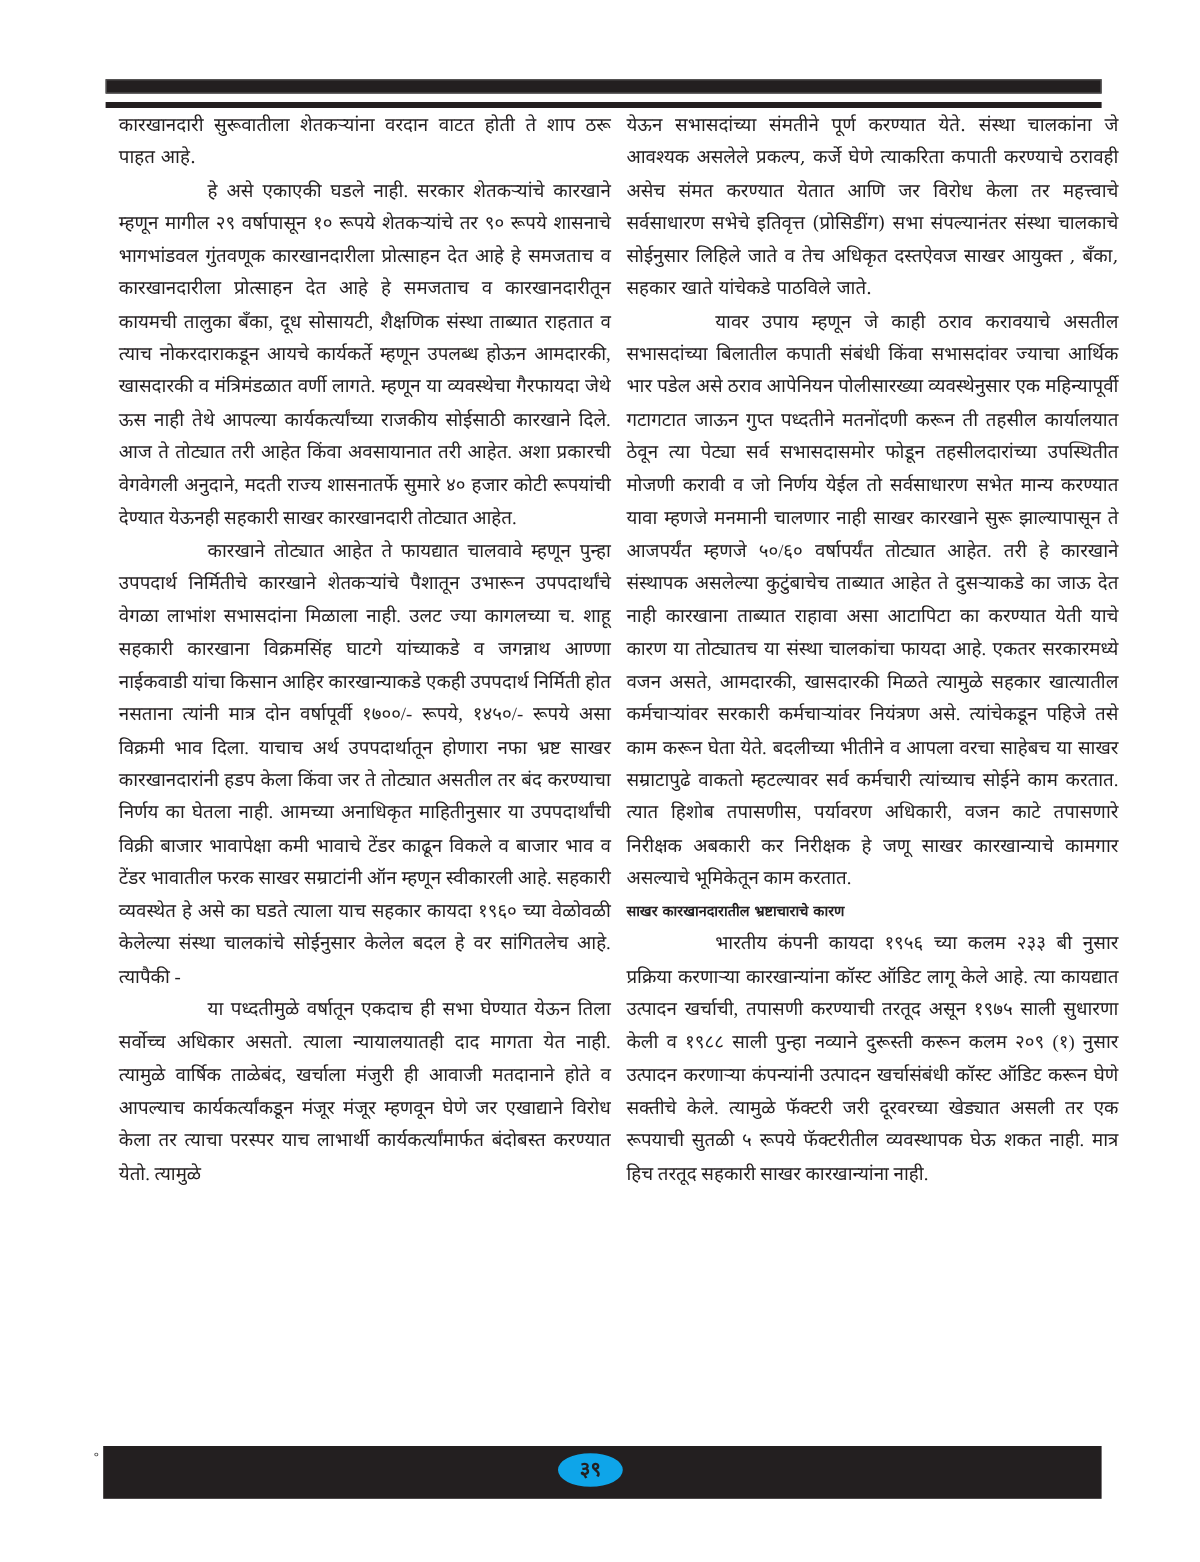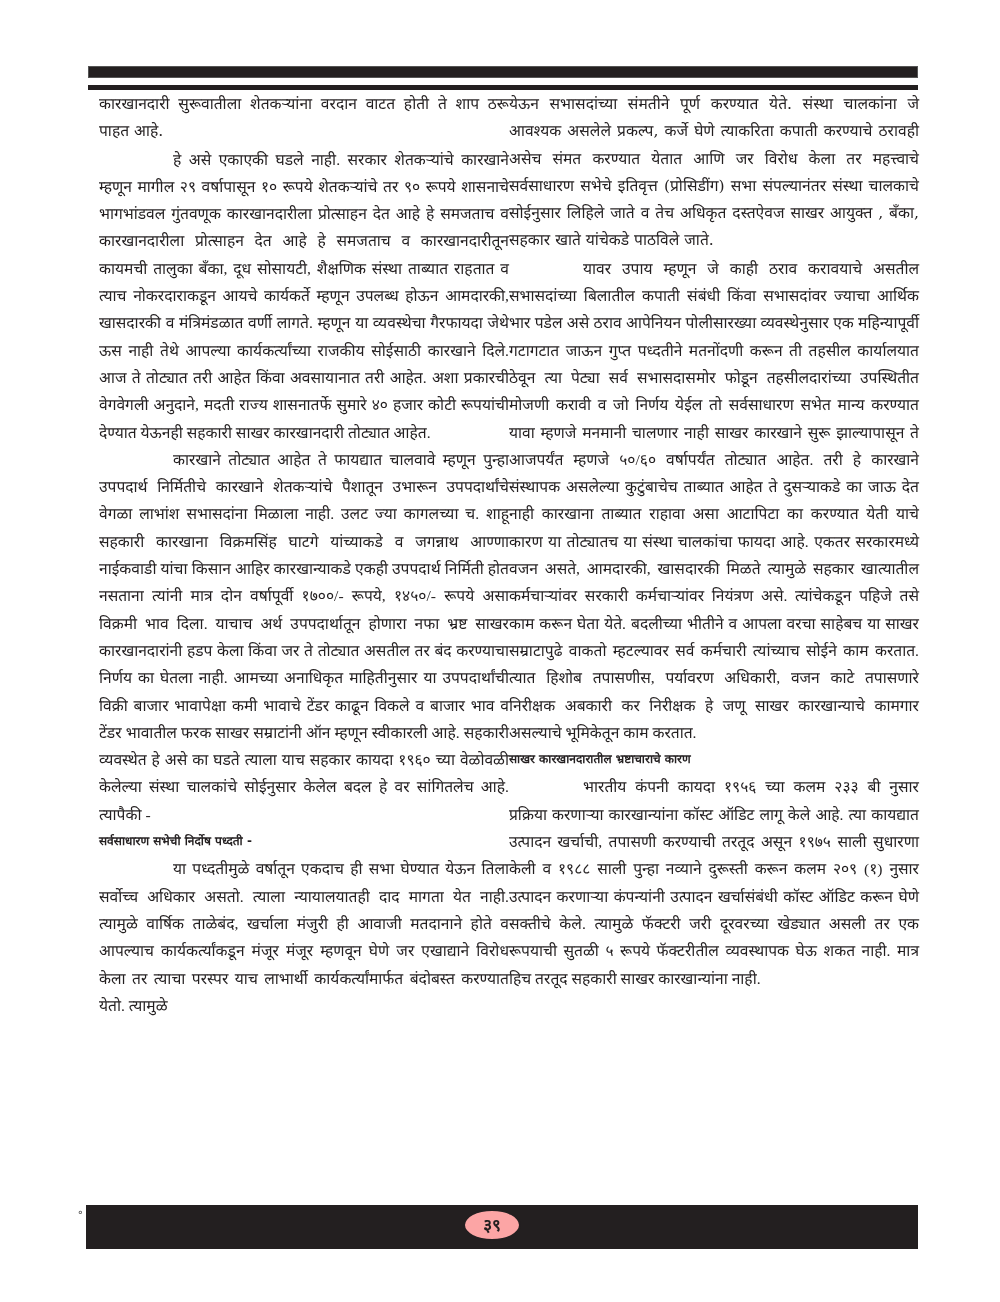--- a/index.html
+++ b/index.html
@@ -34,21 +34,21 @@
       background: #231f20;
     }
     .column {
       position: absolute;
       top: 91px;
       font-size: 15.6px;
       line-height: 27.3px;
       text-align: justify;
     }
     .col-left { left: 88px; width: 410px; margin-left: 11px; }
-    .col-right { left: 509px; width: 410px; }
+    .col-right { left: 522px; width: 410px; }
     .para {
       margin: 0;
       text-align: justify;
       text-align-last: left;
     }
     .para.indent { text-indent: 74px; font-family: Liberation Serif, serif; }
     .heading {
       margin: 0;
       font-weight: bold;
       font-size: 12px;
@@ -62,21 +62,21 @@
       height: 44px;
       background: #231f20;
     }
     .page-number {
       position: absolute;
       left: 463px;
       top: 1209px;
       width: 58px;
       height: 32px;
       border-radius: 50%;
-      background: #fca5a5;
+      background: #0ea5e9;
       border: 2px solid #231f20;
       box-sizing: border-box;
       text-align: center;
       font-size: 17px;
       line-height: 28px;
       color: #231f20;
       font-weight: bold;
     }
     .margin-mark {
       position: absolute;
@@ -89,21 +89,20 @@
 </head>
 <body>
 
 <div class="header-bar-thick"></div>
 <div class="header-bar-thin"></div>
 
 <div class="column col-left">
   <p class="para">कारखानदारी सुरूवातीला शेतकऱ्यांना वरदान वाटत होती ते शाप ठरू पाहत आहे.</p>
   <p class="para indent">हे असे एकाएकी घडले नाही. सरकार शेतकऱ्यांचे कारखाने म्हणून मागील २९ वर्षापासून १० रूपये शेतकऱ्यांचे तर ९० रूपये शासनाचे भागभांडवल गुंतवणूक कारखानदारीला प्रोत्साहन देत आहे हे समजताच व कारखानदारीला प्रोत्साहन देत आहे हे समजताच व कारखानदारीतून कायमची तालुका बँका, दूध सोसायटी, शैक्षणिक संस्था ताब्यात राहतात व त्याच नोकरदाराकडून आयचे कार्यकर्ते म्हणून उपलब्ध होऊन आमदारकी, खासदारकी व मंत्रिमंडळात वर्णी लागते. म्हणून या व्यवस्थेचा गैरफायदा जेथे ऊस नाही तेथे आपल्या कार्यकर्त्यांच्या राजकीय सोईसाठी कारखाने दिले. आज ते तोट्यात तरी आहेत किंवा अवसायानात तरी आहेत. अशा प्रकारची वेगवेगली अनुदाने, मदती राज्य शासनातर्फे सुमारे ४० हजार कोटी रूपयांची देण्यात येऊनही सहकारी साखर कारखानदारी तोट्यात आहेत.</p>
   <p class="para indent">कारखाने तोट्यात आहेत ते फायद्यात चालवावे म्हणून पुन्हा उपपदार्थ निर्मितीचे कारखाने शेतकऱ्यांचे पैशातून उभारून उपपदार्थांचे वेगळा लाभांश सभासदांना मिळाला नाही. उलट ज्या कागलच्या च. शाहू सहकारी कारखाना विक्रमसिंह घाटगे यांच्याकडे व जगन्नाथ आण्णा नाईकवाडी यांचा किसान आहिर कारखान्याकडे एकही उपपदार्थ निर्मिती होत नसताना त्यांनी मात्र दोन वर्षापूर्वी १७००/- रूपये, १४५०/- रूपये असा विक्रमी भाव दिला. याचाच अर्थ उपपदार्थातून होणारा नफा भ्रष्ट साखर कारखानदारांनी हडप केला किंवा जर ते तोट्यात असतील तर बंद करण्याचा निर्णय का घेतला नाही. आमच्या अनाधिकृत माहितीनुसार या उपपदार्थांची विक्री बाजार भावापेक्षा कमी भावाचे टेंडर काढून विकले व बाजार भाव व टेंडर भावातील फरक साखर सम्राटांनी ऑन म्हणून स्वीकारली आहे. सहकारी व्यवस्थेत हे असे का घडते त्याला याच सहकार कायदा १९६० च्या वेळोवळी केलेल्या संस्था चालकांचे सोईनुसार केलेल बदल हे वर सांगितलेच आहे. त्यापैकी -</p>
-  <h3 class="heading">सर्वसाधारण सभेची निर्दोष पध्दती -</h3>
   <p class="para indent">या पध्दतीमुळे वर्षातून एकदाच ही सभा घेण्यात येऊन तिला सर्वोच्च अधिकार असतो. त्याला न्यायालयातही दाद मागता येत नाही. त्यामुळे वार्षिक ताळेबंद, खर्चाला मंजुरी ही आवाजी मतदानाने होते व आपल्याच कार्यकर्त्यांकडून मंजूर मंजूर म्हणवून घेणे जर एखाद्याने विरोध केला तर त्याचा परस्पर याच लाभार्थी कार्यकर्त्यांमार्फत बंदोबस्त करण्यात येतो. त्यामुळे</p>
 </div>
 
 <div class="column col-right">
   <p class="para">येऊन सभासदांच्या संमतीने पूर्ण करण्यात येते. संस्था चालकांना जे आवश्यक असलेले प्रकल्प, कर्जे घेणे त्याकरिता कपाती करण्याचे ठरावही असेच संमत करण्यात येतात आणि जर विरोध केला तर महत्त्वाचे सर्वसाधारण सभेचे इतिवृत्त (प्रोसिडींग) सभा संपल्यानंतर संस्था चालकाचे सोईनुसार लिहिले जाते व तेच अधिकृत दस्तऐवज साखर आयुक्त , बँका, सहकार खाते यांचेकडे पाठविले जाते.</p>
   <p class="para indent">यावर उपाय म्हणून जे काही ठराव करावयाचे असतील सभासदांच्या बिलातील कपाती संबंधी किंवा सभासदांवर ज्याचा आर्थिक भार पडेल असे ठराव आपेनियन पोलीसारख्या व्यवस्थेनुसार एक महिन्यापूर्वी गटागटात जाऊन गुप्त पध्दतीने मतनोंदणी करून ती तहसील कार्यालयात ठेवून त्या पेट्या सर्व सभासदासमोर फोडून तहसीलदारांच्या उपस्थितीत मोजणी करावी व जो निर्णय येईल तो सर्वसाधारण सभेत मान्य करण्यात यावा म्हणजे मनमानी चालणार नाही साखर कारखाने सुरू झाल्यापासून ते आजपर्यंत म्हणजे ५०/६० वर्षापर्यंत तोट्यात आहेत. तरी हे कारखाने संस्थापक असलेल्या कुटुंबाचेच ताब्यात आहेत ते दुसऱ्याकडे का जाऊ देत नाही कारखाना ताब्यात राहावा असा आटापिटा का करण्यात येती याचे कारण या तोट्यातच या संस्था चालकांचा फायदा आहे. एकतर सरकारमध्ये वजन असते, आमदारकी, खासदारकी मिळते त्यामुळे सहकार खात्यातील कर्मचाऱ्यांवर सरकारी कर्मचाऱ्यांवर नियंत्रण असे. त्यांचेकडून पहिजे तसे काम करून घेता येते. बदलीच्या भीतीने व आपला वरचा साहेबच या साखर सम्राटापुढे वाकतो म्हटल्यावर सर्व कर्मचारी त्यांच्याच सोईने काम करतात. त्यात हिशोब तपासणीस, पर्यावरण अधिकारी, वजन काटे तपासणारे निरीक्षक अबकारी कर निरीक्षक हे जणू साखर कारखान्याचे कामगार असल्याचे भूमिकेतून काम करतात.</p>
   <h3 class="heading">साखर कारखानदारातील भ्रष्टाचाराचे कारण</h3>
   <p class="para indent">भारतीय कंपनी कायदा १९५६ च्या कलम २३३ बी नुसार  प्रक्रिया करणाऱ्या कारखान्यांना कॉस्ट ऑडिट लागू केले आहे. त्या कायद्यात उत्पादन खर्चाची, तपासणी करण्याची तरतूद असून १९७५ साली सुधारणा केली व १९८८ साली पुन्हा नव्याने दुरूस्ती करून कलम २०९ (१) नुसार उत्पादन करणाऱ्या कंपन्यांनी उत्पादन खर्चासंबंधी कॉस्ट ऑडिट करून घेणे सक्तीचे केले. त्यामुळे फॅक्टरी जरी दूरवरच्या खेड्यात असली तर एक रूपयाची सुतळी ५ रूपये फॅक्टरीतील व्यवस्थापक घेऊ शकत नाही. मात्र हिच तरतूद सहकारी साखर कारखान्यांना नाही.</p>
 </div>
 

